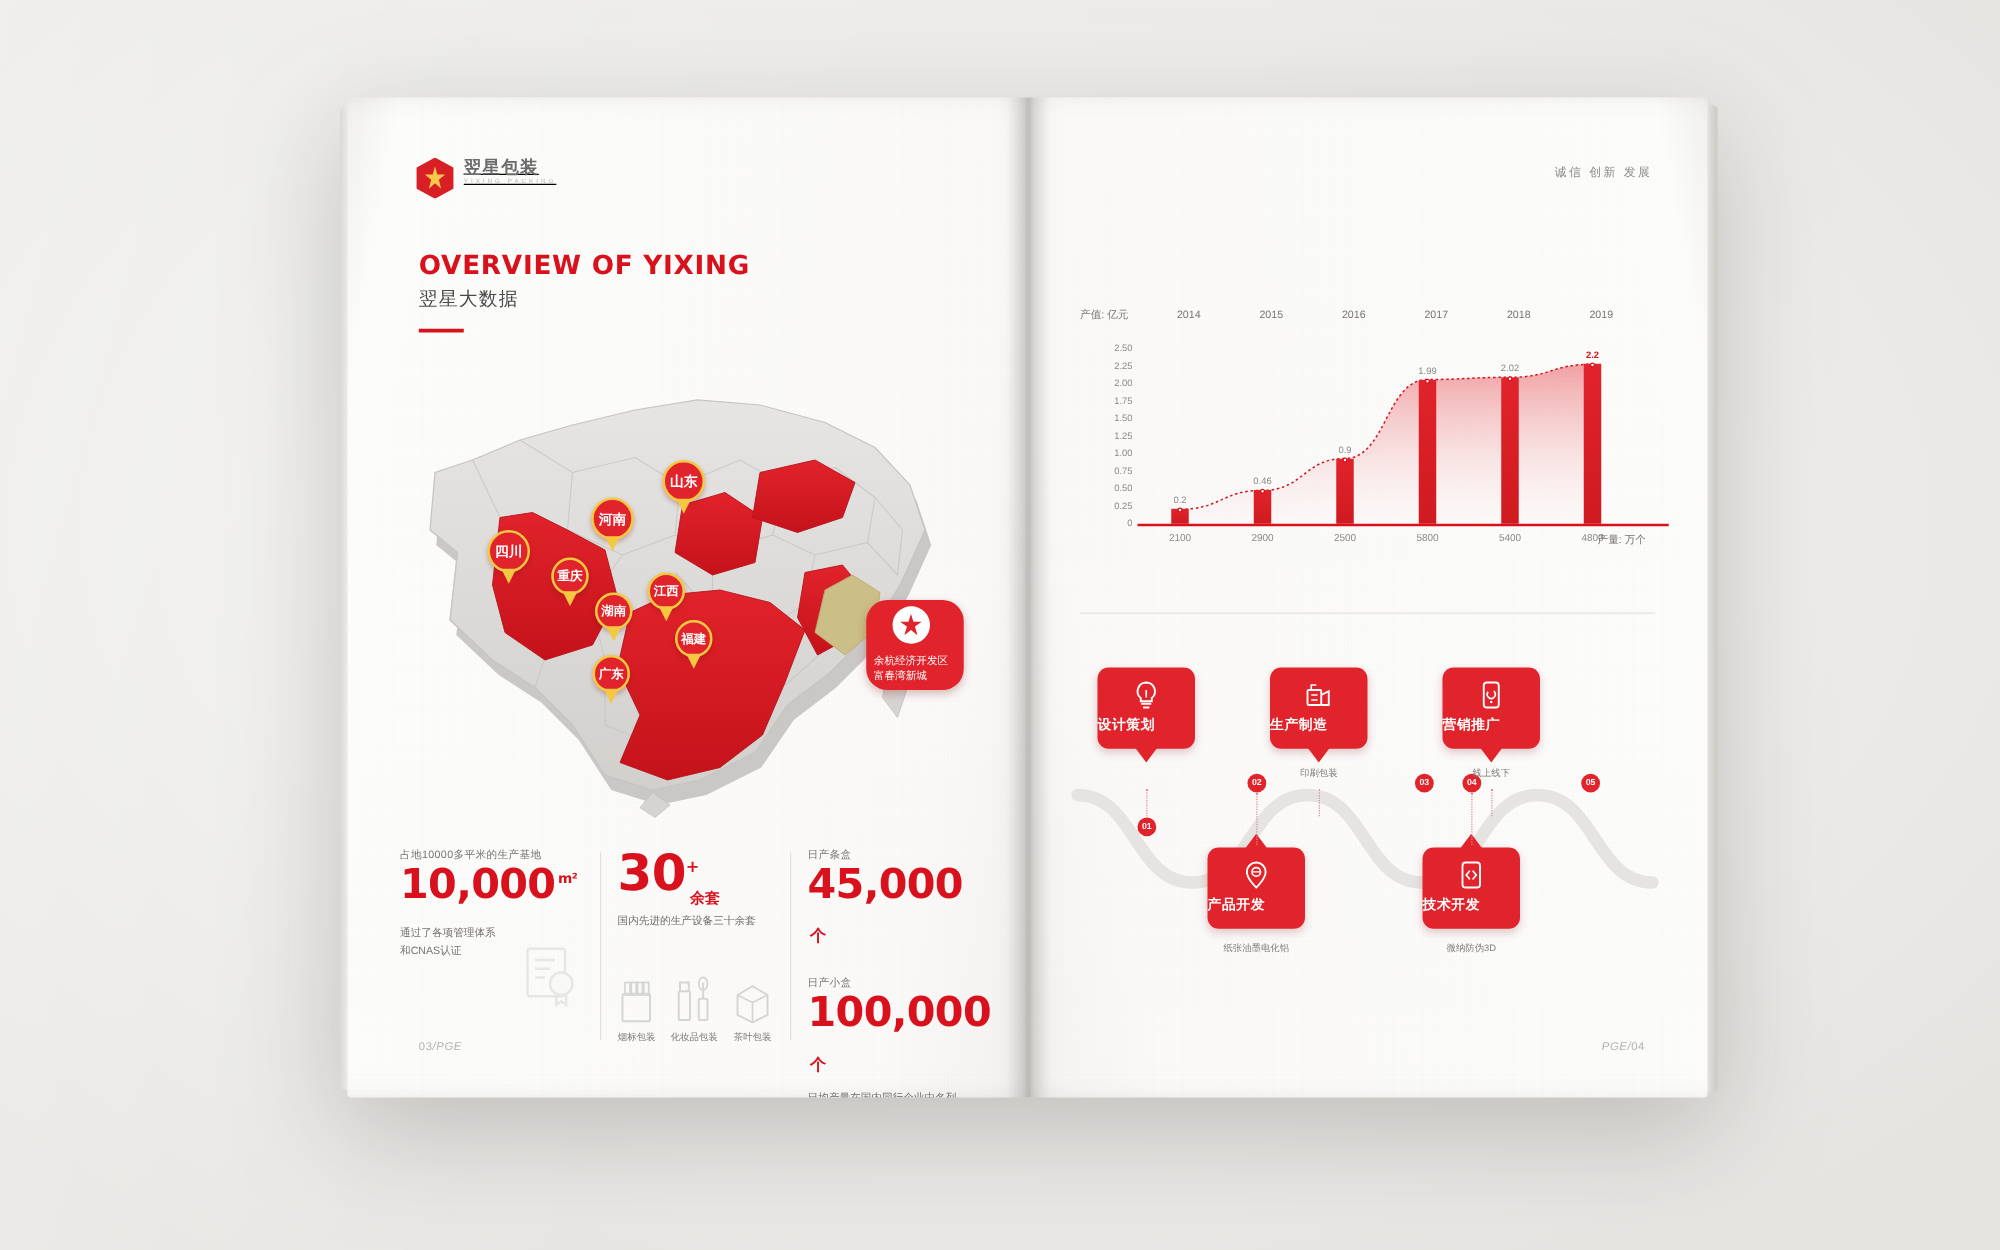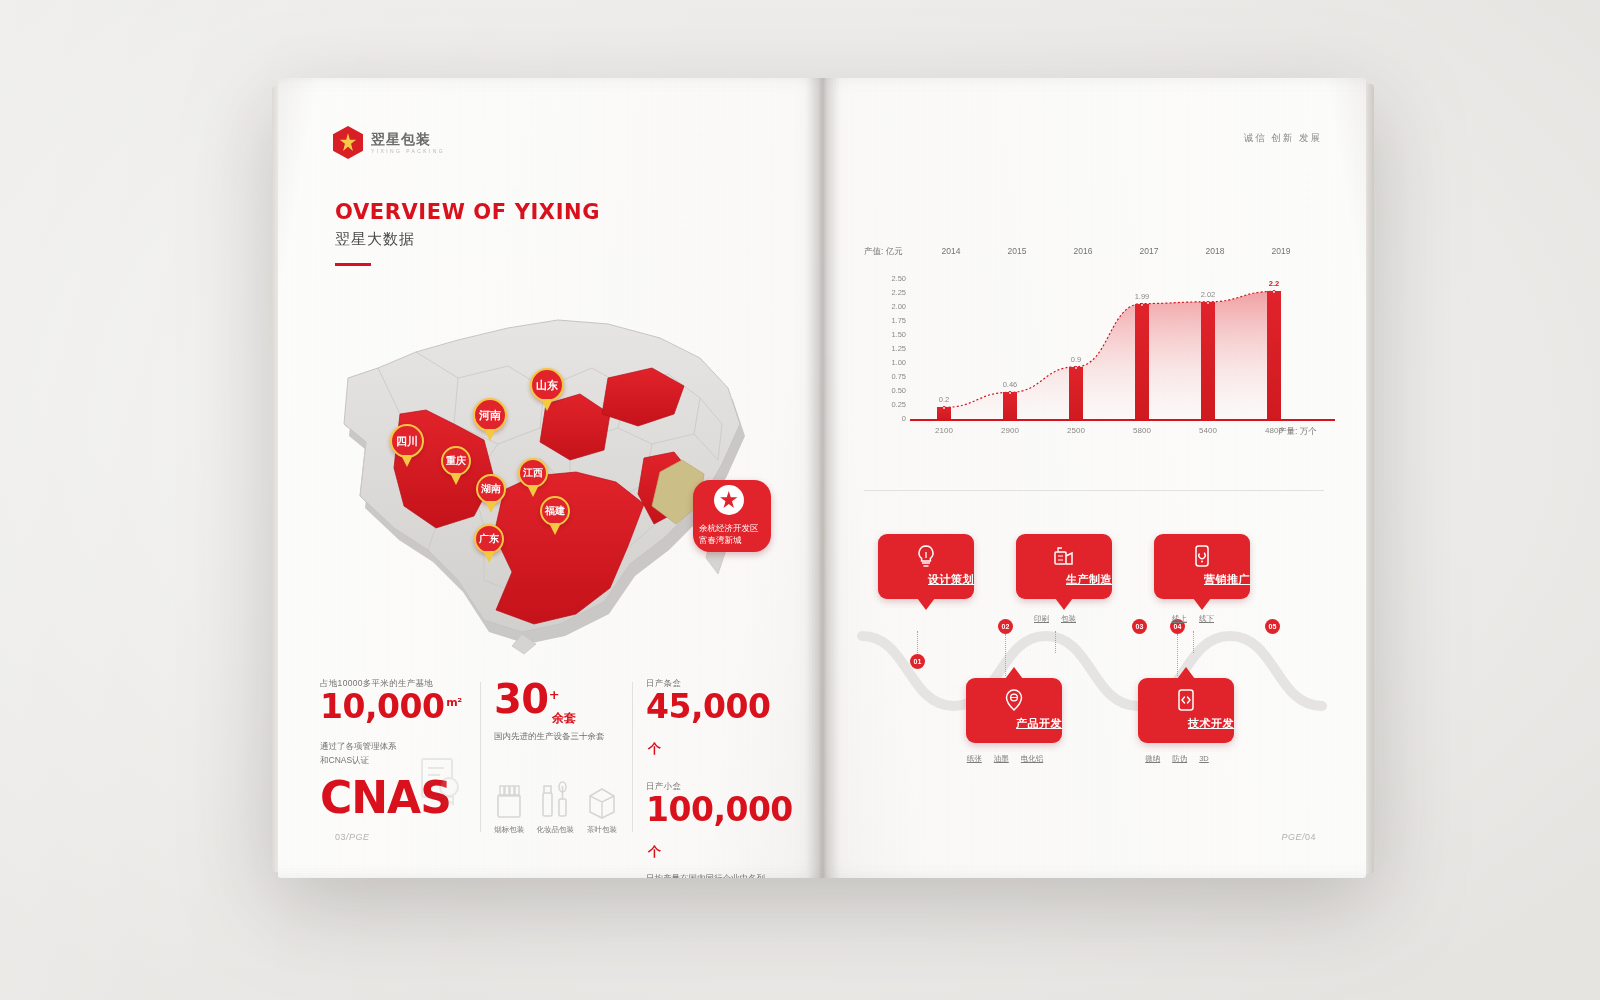--- a/index.html
+++ b/index.html
@@ -61,21 +61,21 @@
     border-radius:4px 0 0 4px;
   }
   #gutter{
     position:absolute; left:528px; top:0; width:34px; height:800px;
     background:linear-gradient(90deg, rgba(140,134,128,0) 0%, rgba(140,134,128,.20) 38%,
       rgba(120,114,108,.32) 50%, rgba(140,134,128,.18) 62%, rgba(140,134,128,0) 100%);
     pointer-events:none;
   }
 
   
-  .logo-row { position:absolute; left:55px; top:48px; display:flex; align-items:center; gap:8px;}
+  .logo-row { position:absolute; left:55px; top:48px; display:flex; gap:8px;text-decoration:underline;}
   .logo-mark { width:30px; height:33px; position:relative; }
   .hexa {
     width:30px; height:33px;
     background:#d81f26;
     clip-path: polygon(50% 0%, 100% 25%, 100% 75%, 50% 100%, 0% 75%, 0% 25%);
     position:relative;
   }
   .hexa:after{
     content:""; position:absolute; left:50%; top:50%; transform:translate(-50%,-50%);
     width:17px; height:19px; background:#f7c948;
@@ -212,37 +212,36 @@
   }
   #xprod{ position:absolute; left:30px; top:152px; width:460px; font-size:8px; color:#8b8986;}
   #xprod span{ position:absolute; transform:translateX(-50%); }
   #prod-unit{ position:absolute; left:398px; top:152px; font-size:8.5px; color:#76746f;}
   #chart-divider{ position:absolute; left:44px; top:412px; width:460px; height:1px; background:#e4e2e0;}
 
   
   #process{ position:absolute; left:36px; top:440px; width:476px; height:280px;}
   #wave{ position:absolute; left:0; top:96px; width:476px; height:110px;}
   .card{
-    position:absolute; width:96px; border-radius:9px;
-    background:#e1232b; color:#fff; text-align:right;
+    position:absolute; width:78px; border-radius:9px;
+    background:#e1232b; color:#fff; text-align:left;
     box-shadow:0 3px 7px rgba(140,30,30,.22);
-    text-decoration:underline;
   }
   .card .ico{ height:34px; display:flex;align-items:center;justify-content:center; padding-top:9px;}
   .card .lbl{ font-size:11px; font-weight:700; padding:4px 0 12px; letter-spacing:.5px;}
   .card .nub{
     position:absolute; left:50%; transform:translateX(-50%);
     width:0;height:0;border-left:9px solid transparent;border-right:9px solid transparent;
   }
   .card.up .nub{ bottom:-11px; border-top:12px solid #e1232b;}
   .card.down .nub{ top:-11px; border-bottom:12px solid #e1232b;}
   .tags{
     position:absolute; width:110px; left:50%; transform:translateX(-50%);
-    display:flex; justify-content:center; gap:12px;
-    font-size:7.5px; color:#7e7c79;text-decoration:underline;
+    display:flex; justify-content:center; 
+    font-size:7.5px; color:#7e7c79;
   }
   .num{
     position:absolute; width:15px;height:15px;border-radius:50%;
     background:#e1232b;color:#fff;font-size:7px;font-weight:700;
     display:flex;align-items:center;justify-content:center;
   }
   .dots-v{
     position:absolute; width:1px; border-left:1.4px dotted #e88a8d;
   }
 </style>
@@ -381,21 +380,20 @@
 
       <div class="stat-col col-a">
         <div class="kicker">占地10000多平米的生产基地</div>
         <div class="bignum">
           <span>10,000</span><span class="unit-sq">m²</span>
         </div>
         <div class="note">
           <div>通过了各项管理体系</div>
           <div>和CNAS认证</div>
         </div>
-        <div class="cnas">CNAS</div>
         <svg id="cert-icon" width="46" height="50" viewBox="0 0 46 50">
           <rect x="4" y="3" width="30" height="38" rx="2" fill="none" stroke="#6b6b6b" stroke-width="2"></rect>
           <line x1="10" y1="12" x2="26" y2="12" stroke="#6b6b6b" stroke-width="2"></line>
           <line x1="10" y1="19" x2="22" y2="19" stroke="#6b6b6b" stroke-width="2"></line>
           <line x1="10" y1="26" x2="18" y2="26" stroke="#6b6b6b" stroke-width="2"></line>
           <circle cx="31" cy="31" r="9" fill="#f4f3f1" stroke="#6b6b6b" stroke-width="2"></circle>
           <path d="M27,39 l0,9 l4,-3 l4,3 l0,-9" fill="none" stroke="#6b6b6b" stroke-width="2"></path>
         </svg>
       </div>
 

